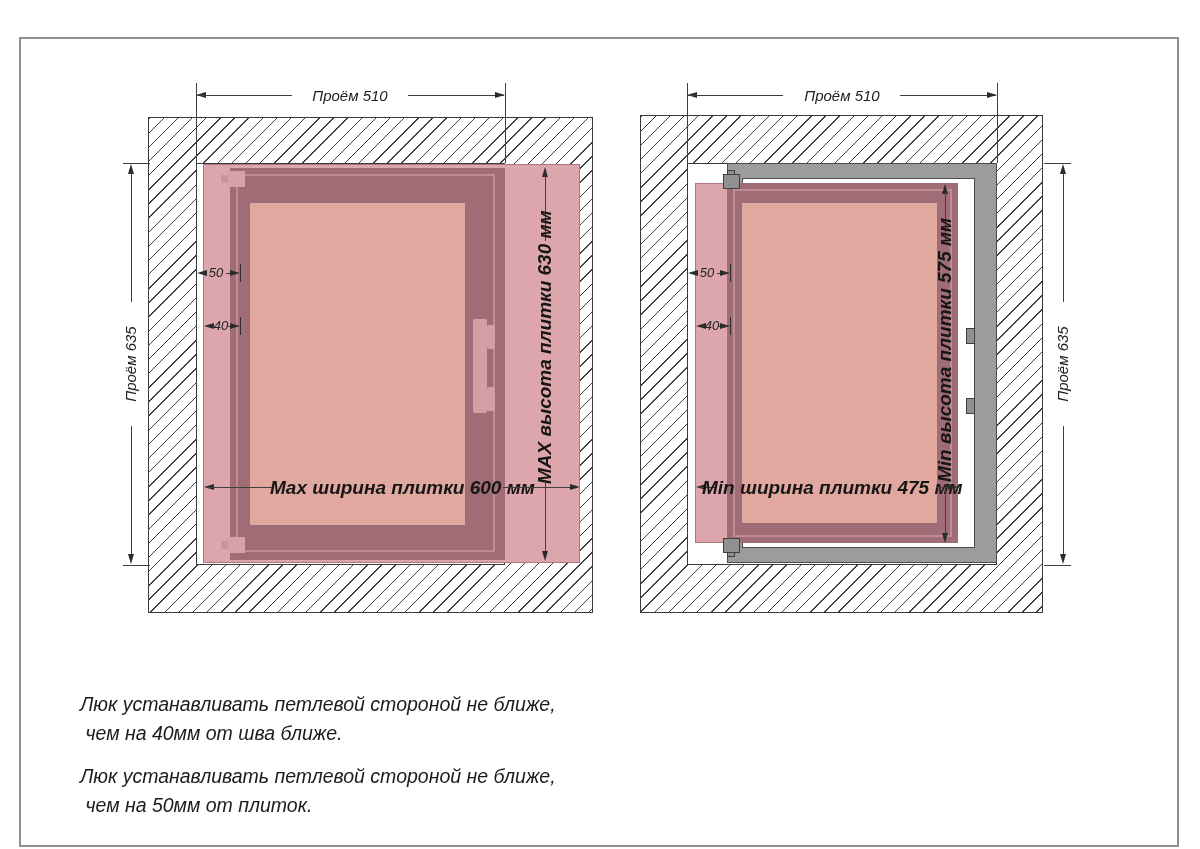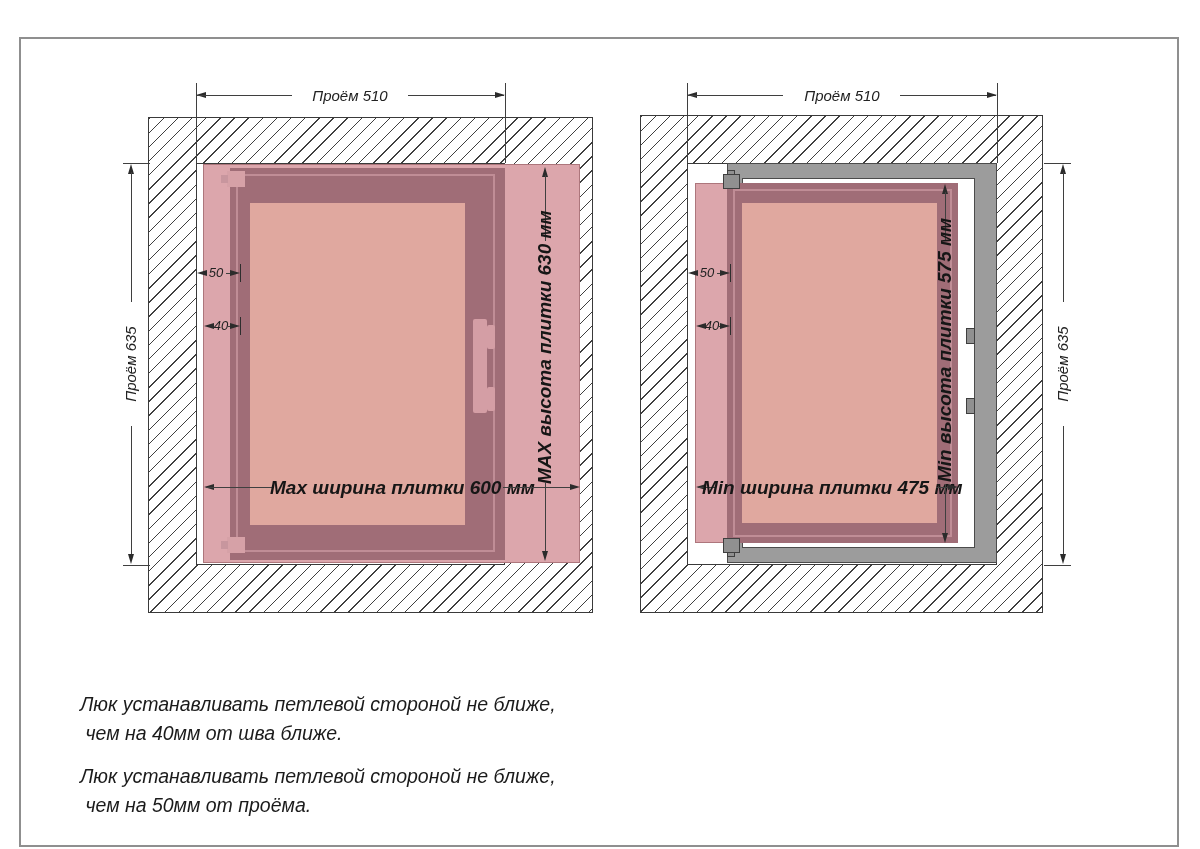--- a/index.html
+++ b/index.html
@@ -168,16 +168,16 @@
     <div class="a vl" style="left:945px;top:172px;height:48px;"></div>
     <div class="a lbl-big rot" style="left:825px;top:331px;width:240px;">Min высота плитки 575 мм</div>
     <div class="a vl" style="left:945px;top:464px;height:50px;"></div>
     <div class="a arr d" style="left:942px;top:513px;"></div>
   </div>
 
   <div>
     <div class="a notes-line" style="left:80px;top:670px;">Люк устанавливать петлевой стороной не ближе,</div>
     <div class="a notes-line" style="left:80px;top:699px;"> чем на 40мм от шва ближе.</div>
     <div class="a notes-line" style="left:80px;top:742px;">Люк устанавливать петлевой стороной не ближе,</div>
-    <div class="a notes-line" style="left:80px;top:771px;"> чем на 50мм от проёма.</div>
+    <div class="a notes-line" style="left:80px;top:771px;"> чем на 50мм от плиток.</div>
   </div>
 
 </div>
 
 </body></html>

